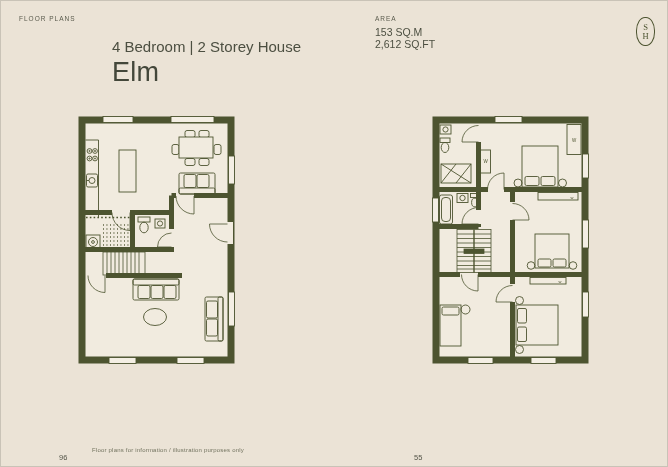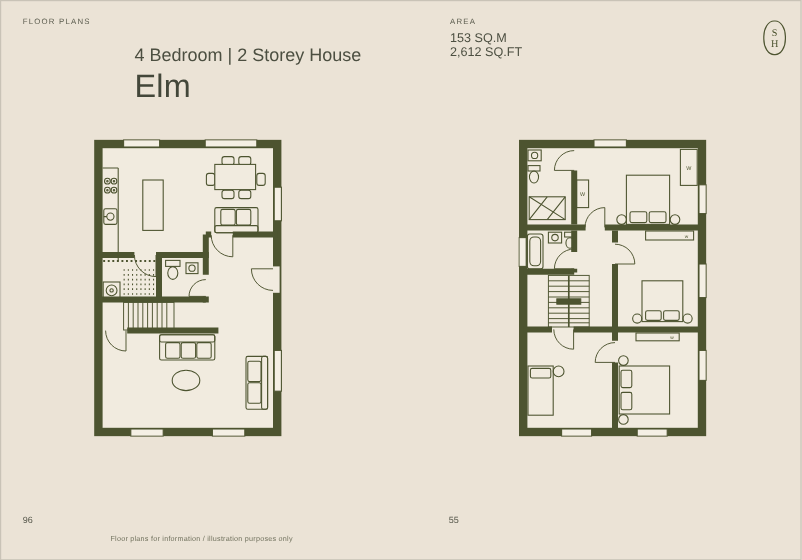--- a/index.html
+++ b/index.html
@@ -29,21 +29,21 @@
   #logo{
     position:absolute;left:635px;top:16px;width:17px;height:27px;
     border:1px solid #4d5430;border-radius:9px/13.5px;
     display:flex;flex-direction:column;align-items:center;justify-content:center;
     font-family:"Liberation Serif", serif;font-size:8.5px;line-height:8.5px;
     color:#4d5430;
   }
   .plan{position:absolute;top:115px;width:157px;height:248px;}
   #plan-ground{left:77px;}
   #plan-first{left:431px;}
-  .pagenum{position:absolute;top:428px;font-size:7.5px;color:#55564a;}
+  .pagenum{position:absolute;top:452px;font-size:7.5px;color:#55564a;margin-left:40px;}
   #page-left{left:18px;}
   #page-right{left:373px;}
   #disclaimer{
     position:absolute;left:0;top:446px;width:334px;text-align:center;
     font-size:6px;color:#72735f;letter-spacing:.2px;
   }
 </style>
 </head>
 <body>
 

